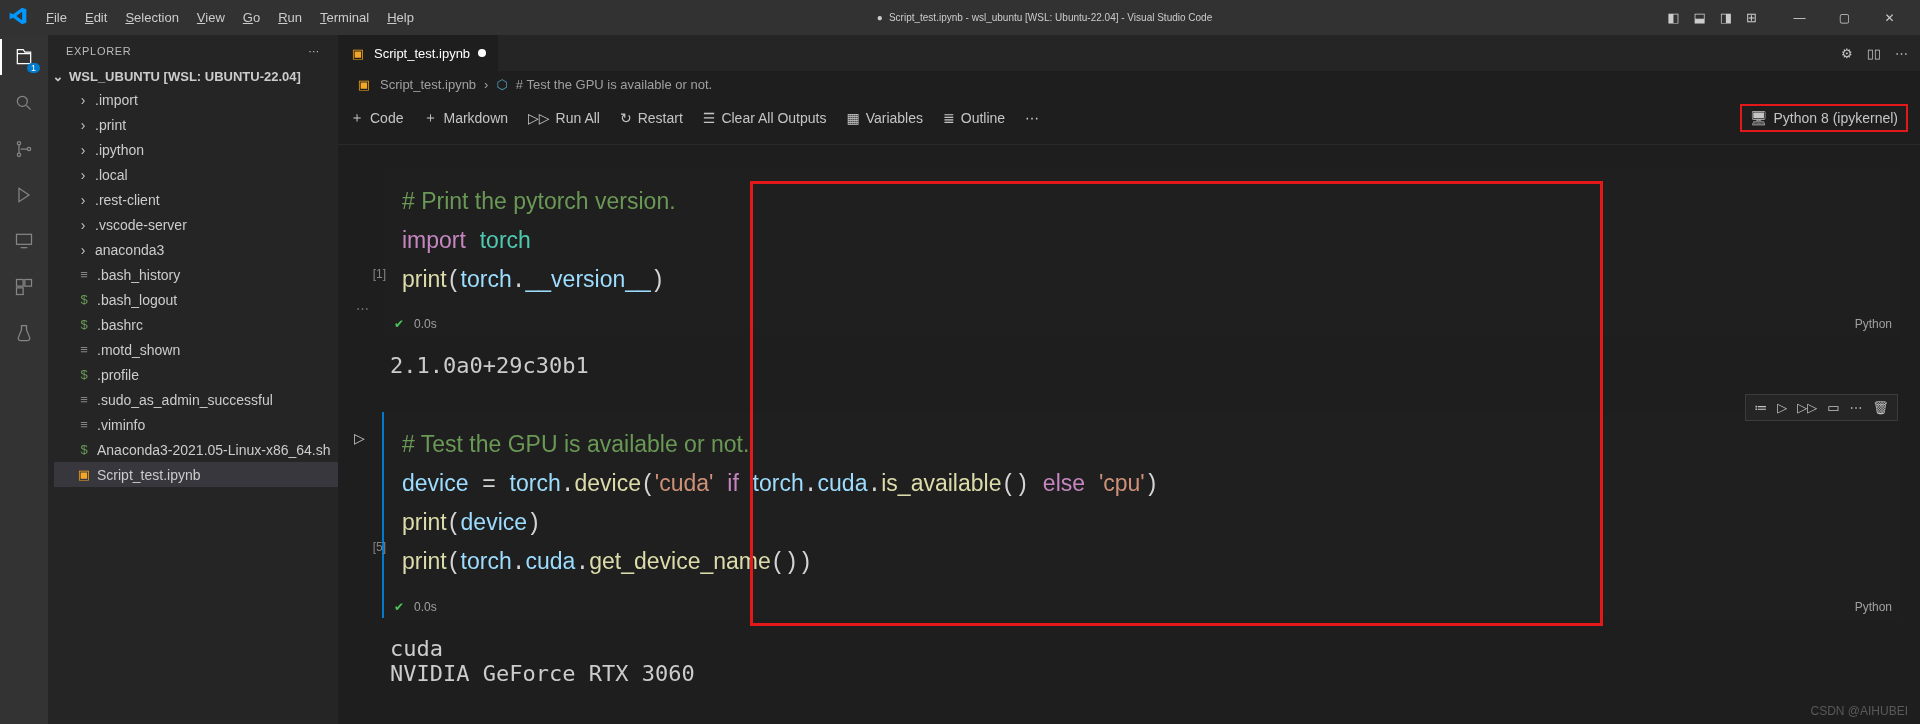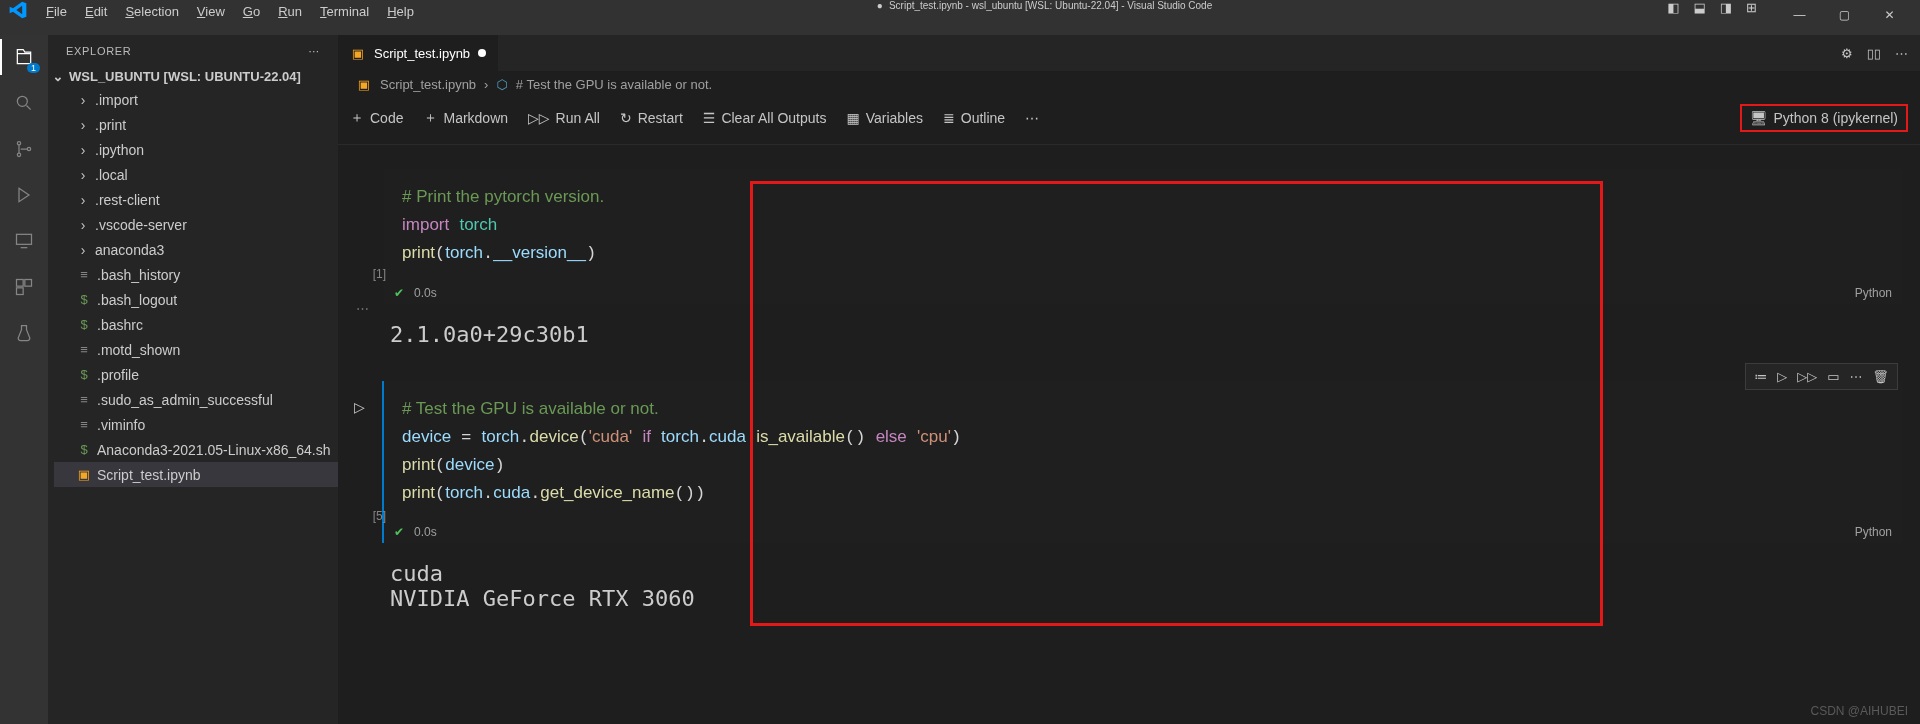--- a/index.html
+++ b/index.html
@@ -1,19 +1,19 @@
 <!DOCTYPE html>
 <html><head>
 <meta charset="utf-8">
 <style>
 * { margin: 0; padding: 0; box-sizing: border-box; font-family: "Segoe UI", sans-serif; }
 body { background: #1e1e1e; color: #cccccc; width: 1920px; height: 724px; overflow: hidden; font-size: 13px; }
 
 
-.titlebar { height: 35px; background: #323233; display: flex; align-items: flex-start; padding: 0 8px; }
+.titlebar { height: 35px; background: #323233; display: flex; align-items: center; padding: 0 8px; }
 .titlebar .logo { width: 24px; height: 24px; margin-right: 6px; }
 .titlebar .menu { display: flex; gap: 2px; }
 .titlebar .menu-item { padding: 4px 8px; color: #cccccc; font-size: 13px; cursor: pointer; }
 .titlebar .menu-item .accel { text-decoration: underline; }
 .titlebar .title { flex: 1; text-align: center; color: #cccccc; font-size: 10px; }
 .titlebar .title-dot::before { content: "●"; margin-right: 6px; }
 .titlebar .layout-btns { display: flex; gap: 14px; margin-right: 20px; color: #cccccc; }
 .titlebar .win-btns { display: flex; gap: 0; }
 .titlebar .win-btn { width: 45px; text-align: center; padding: 8px 0; color: #cccccc; font-size: 12px; }
 
@@ -54,21 +54,21 @@
 .kernel { margin-left: auto; display: flex; align-items: center; gap: 6px; border: 2px solid #e31818; padding: 4px 8px; }
 
 
 .red-box { border: 3px solid #e31818; margin: 8px 16px 6px 370px; position: absolute; left: 0px; top: 173px; width: 853px; height: 445px; pointer-events: none; z-index: 5; }
 
 .cells { position: relative; flex: 1; overflow: hidden; }
 .cell-wrap { position: relative; }
 .exec-gutter { position: absolute; left: 14px; width: 34px; color: #858585; font-size: 12px; text-align: right; }
 .exec-play { position: absolute; left: 16px; color: #c5c5c5; font-size: 14px; }
 .cell { margin: 24px 18px 8px 46px; }
-.code { background: #1f1f1f; padding: 14px 18px; font-family: Consolas, "Courier New", monospace; font-size: 17px; line-height: 1.6; white-space: pre; color: #d4d4d4; }
+.code { background: #1f1f1f; padding: 14px 18px; font-family: Consolas, "Courier New", monospace; font-size: 23px; line-height: 1.6; white-space: pre; color: #d4d4d4; }
 .cell.focused { border-left: 2px solid #007acc; margin-left: 44px; }
 .cell-status { display: flex; align-items: center; gap: 10px; padding: 4px 10px; font-size: 12px; color: #a0a0a0; background: #1f1f1f; }
 .check { color: #4ec35a; }
 .lang { margin-left: auto; color: #a0a0a0; }
 .output { padding: 10px 0 10px 52px; font-family: Consolas, monospace; font-size: 22px; color: #cccccc; white-space: pre; }
 .cell-actions { position: absolute; right: 22px; top: -18px; display: flex; gap: 10px; background: #252526; padding: 5px 8px; border: 1px solid #3c3c3c; color: #c5c5c5; z-index: 3; }
 
 
 .tok-comment { color: #6a9955; }
 .tok-kw { color: #c586c0; }

